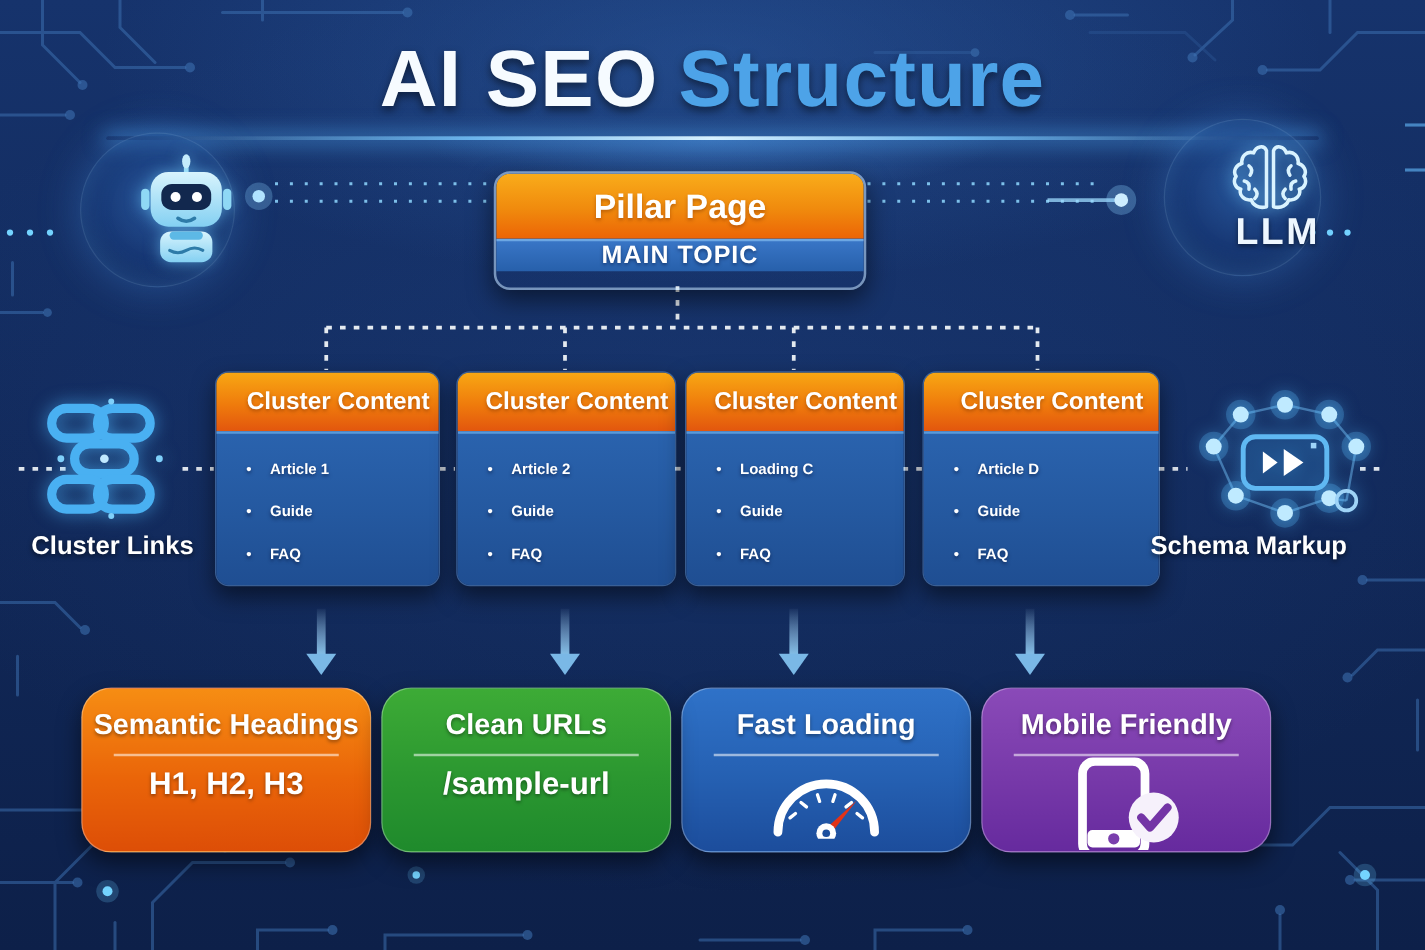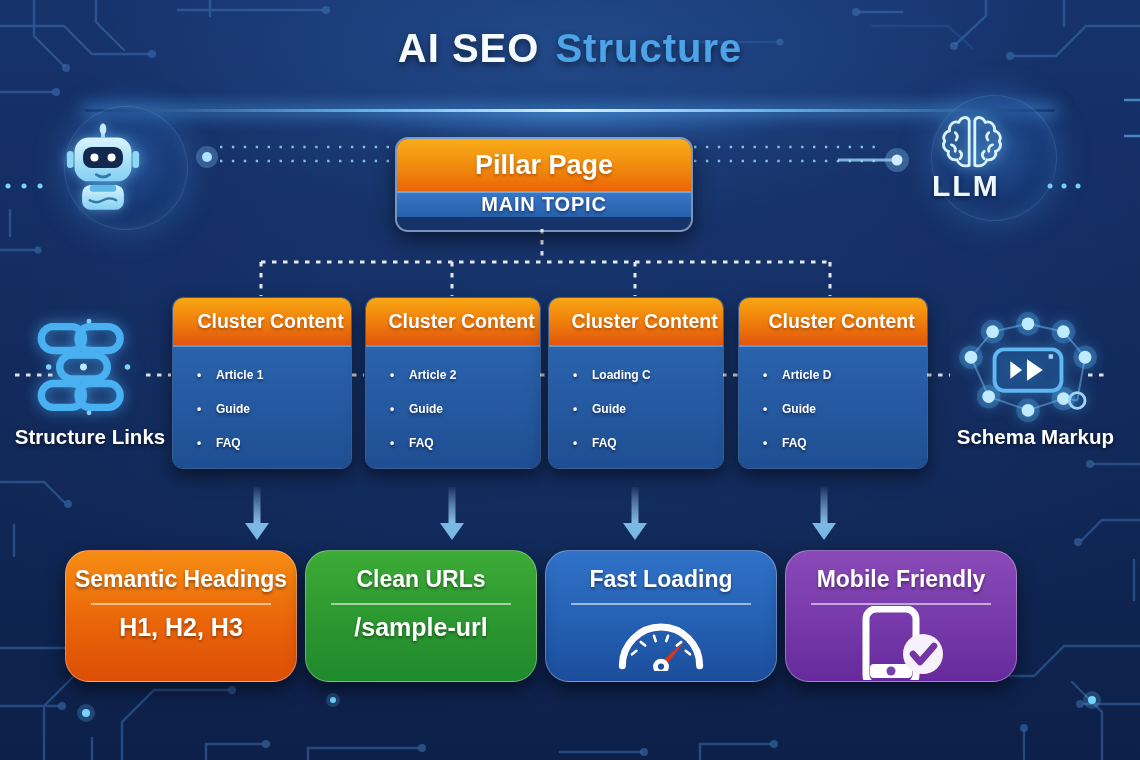--- a/index.html
+++ b/index.html
@@ -10,36 +10,36 @@
       radial-gradient(ellipse 700px 260px at 50% 6%, rgba(62,124,205,.30), rgba(0,0,0,0) 70%),
       radial-gradient(ellipse 900px 500px at 50% 45%, rgba(40,85,160,.22), rgba(0,0,0,0) 75%),
       linear-gradient(180deg,#16336c 0%,#122a5c 45%,#0d2049 100%);
   }
   svg{display:block}
   .layer{position:absolute;inset:0;pointer-events:none;}
   .z0{z-index:0}.z1{z-index:1}
 
   
   .title{position:absolute;top:26px;left:0;width:100%;text-align:center;
-    font-size:40px;font-weight:800;letter-spacing:1px;
+    font-size:64px;font-weight:800;letter-spacing:1px;
     text-shadow:0 3px 7px rgba(0,0,0,.5);z-index:2;}
   .t-white{color:#f6fbff;margin-right:16px;}
   .t-blue{color:#4da3e8;}
   .title-streak{position:absolute;top:109px;left:85px;right:85px;height:3px;border-radius:2px;z-index:1;
     background:linear-gradient(90deg,rgba(120,200,255,0),rgba(120,200,255,.85) 30%,#d6f1ff 50%,rgba(120,200,255,.85) 70%,rgba(120,200,255,0));
     box-shadow:0 0 16px 3px rgba(90,180,255,.55);}
   .title-glow{position:absolute;top:112px;left:330px;width:480px;height:46px;z-index:1;
     background:radial-gradient(ellipse at 50% 0%,rgba(90,170,255,.32),rgba(0,0,0,0) 68%);}
 
   
   .badge-circle{position:absolute;border-radius:50%;z-index:2;
     background:radial-gradient(circle at 50% 42%,rgba(60,130,215,.45) 0%,rgba(28,68,138,.40) 52%,rgba(20,50,110,.05) 71%,rgba(20,50,110,0) 75%);
     box-shadow:0 0 34px rgba(80,160,250,.30), inset 0 0 22px rgba(90,180,255,.25);
     border:1px solid rgba(140,205,255,.22);
-    display:flex;flex-direction:column;align-items:flex-start;justify-content:center;}
+    display:flex;flex-direction:column;align-items:flex-end;justify-content:center;}
   .llm-label{font-size:30px;font-weight:800;letter-spacing:2px;color:#eef7ff;
     text-shadow:0 2px 4px rgba(0,0,0,.5);margin-top:-2px;}
 
   
   .pillar{position:absolute;left:395px;top:137px;width:294px;height:91px;z-index:2;
     border-radius:13px;overflow:hidden;border:2px solid rgba(200,230,255,.55);
     box-shadow:0 8px 20px rgba(0,0,0,.5);}
   .pillar-top{height:52px;display:flex;align-items:center;justify-content:center;
     background:linear-gradient(180deg,#f9ac1a 0%,#f08a0d 55%,#ec6406 100%);
     font-size:27px;font-weight:800;text-shadow:0 2px 3px rgba(120,45,0,.45);text-align:right;}
@@ -331,21 +331,21 @@
         <rect x="18" y="78" width="46" height="26" rx="13"></rect>
         <rect x="58" y="78" width="46" height="26" rx="13"></rect>
       </g>
       <circle cx="64" cy="60" r="3.8" fill="#bfe9ff"></circle>
       <circle cx="26" cy="60" r="3" fill="#7fd0fa"></circle>
         <circle cx="112" cy="60" r="3" fill="#7fd0fa"></circle>
       <circle cx="70" cy="10" r="2.6" fill="#7fd0fa"></circle>
         <circle cx="70" cy="110" r="2.6" fill="#7fd0fa"></circle>
     </svg>
   </div>
-  <div class="side-label" style="left:6px;top:425px;width:168px;">Structure Links</div>
+  <div class="side-label" style="left:6px;top:425px;width:168px;">Cluster Links</div>
 
   <div class="side-icon" style="left:948px;top:312px;">
     <svg width="160" height="118" viewBox="0 0 160 120">
       <g stroke="rgba(120,200,255,.45)" stroke-width="2" fill="none">
         <path d="M44,20 L80,12 L116,20 L138,46"></path>
         <path d="M22,46 L44,20"></path>
           <path d="M22,46 L40,86"></path>
         <path d="M40,86 L80,100 L116,88 L130,90"></path>
         <path d="M138,46 L130,90"></path>
       </g>
@@ -371,21 +371,21 @@
             <circle cx="116" cy="88" r="6.5"></circle>
         </g>
         <circle cx="130" cy="90" r="8" stroke="#9fd4f7" stroke-width="3" fill="none"></circle>
       </g>
       <rect x="46" y="38" width="68" height="42" rx="10" stroke="#5fb8f2" stroke-width="4" fill="rgba(20,60,120,.35)"></rect>
       <path d="M62,50 l12,9 -12,9 z" fill="#ffffff"></path>
       <path d="M79,48 l16,11 -16,11 z" fill="#ffffff"></path>
       <rect x="101" y="43" width="4.5" height="4.5" fill="#9fd4f7"></rect>
     </svg>
   </div>
-  <div class="side-label" style="left:936px;top:425px;width:178px;text-align:right;">Schema Markup</div>
+  <div class="side-label" style="left:910px;top:425px;width:178px;">Schema Markup</div>
 
   <div class="feature f-orange">
     <div class="feature-title">Semantic Headings</div>
     <div class="feature-divider"></div>
     <div class="feature-sub">H1, H2, H3</div>
   </div>
 
   <div class="feature f-blue">
     <div class="feature-title">Fast Loading</div>
     <div class="feature-divider"></div>

